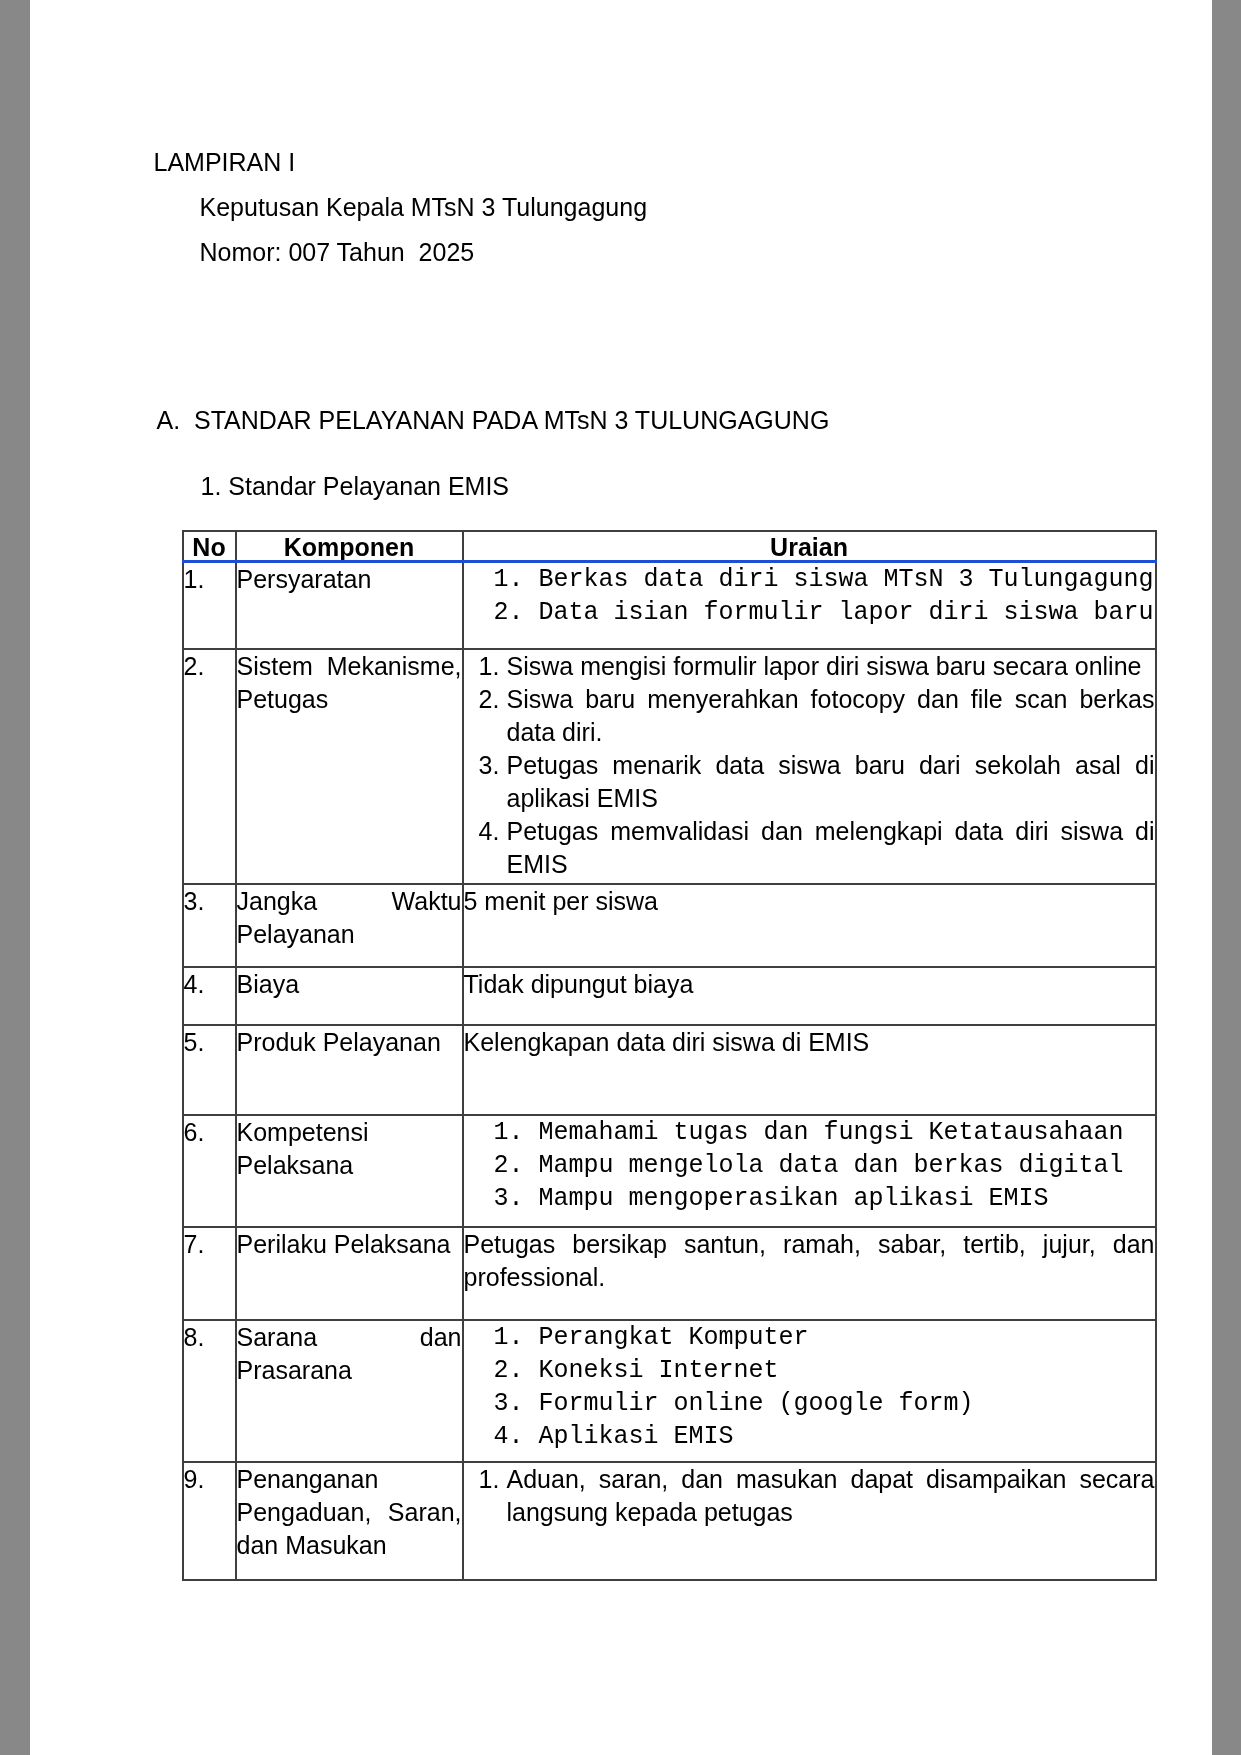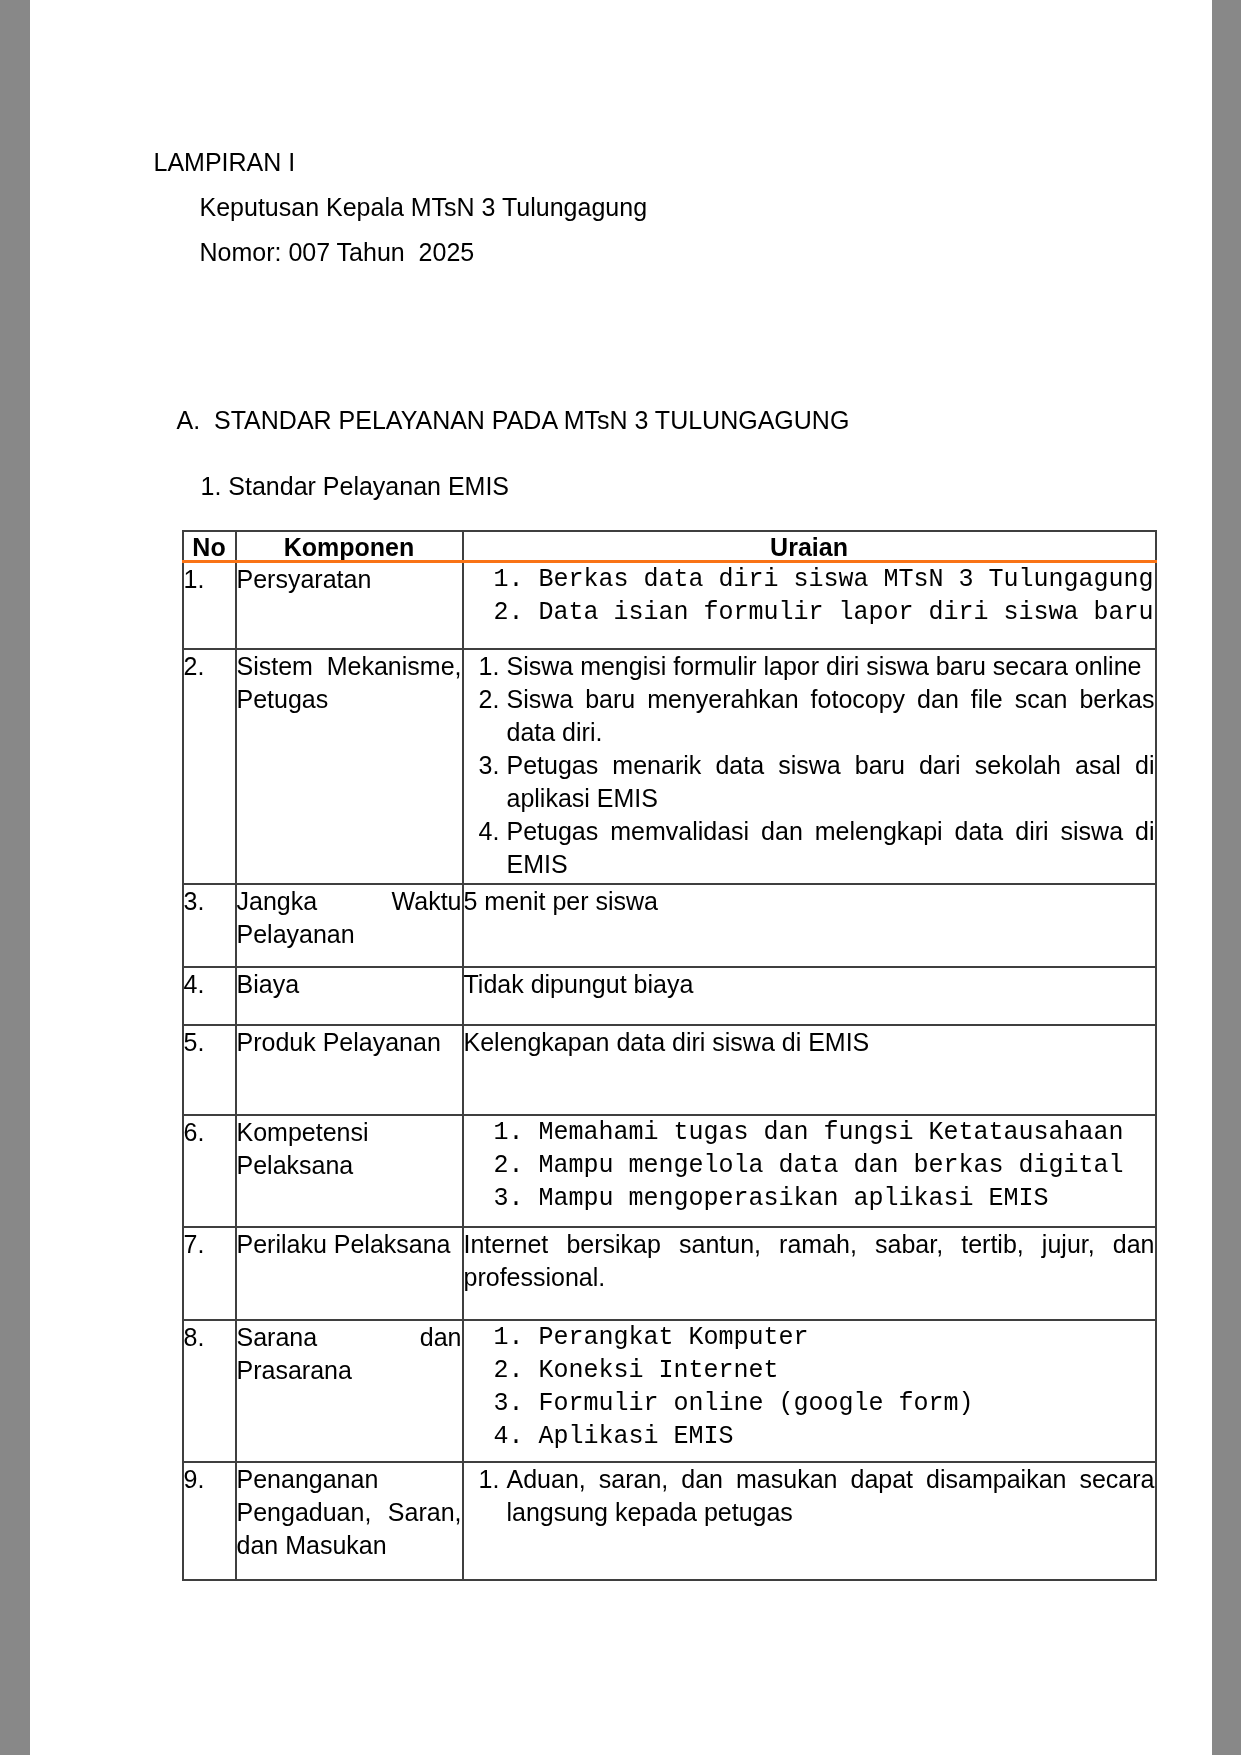--- a/index.html
+++ b/index.html
@@ -9,40 +9,40 @@
     background:#ffffff;
     font-family:"Liberation Sans","DejaVu Sans",sans-serif;
     font-size:25px;color:#000;
     overflow:hidden;
     margin:0 auto;
   }
   .pre{white-space:pre-wrap;}
   .lampiran{position:absolute;left:124px;top:150px;line-height:25px;}
   .hdr{position:absolute;left:170px;top:195px;}
   .hline{line-height:25px;margin-bottom:20px;}
-  .secA{position:absolute;left:127px;top:408px;line-height:25px;margin-left:20px;}
+  .secA{position:absolute;left:127px;top:408px;line-height:25px;}
   .sub1{position:absolute;left:171px;top:474px;line-height:25px;}
 
   table.svc{
     position:absolute;left:152px;top:530px;
     width:973px;table-layout:fixed;
     border-collapse:collapse;
   }
   table.svc col.c-no{width:53px;}
   table.svc col.c-komp{width:227px;}
   table.svc col.c-ur{width:693px;}
   table.svc th,table.svc td{
     border:2px solid #3f3f3f;
     vertical-align:top;
     padding:0;overflow:hidden;
   }
   table.svc th{
     font-weight:bold;text-align:center;
     line-height:26px;padding-top:2px;
-    border-bottom:3px solid #f97316;
+    border-bottom:3px solid #1d4ed8;
   }
   tr.hrow{height:30px;}
   tr.r1{height:87px;} tr.r2{height:235px;} tr.r3{height:83px;}
   tr.r4{height:58px;} tr.r5{height:90px;}  tr.r6{height:112px;}
   tr.r7{height:93px;} tr.r8{height:142px;} tr.r9{height:118px;}
 
   td.no{padding:5px 0 0 9px;line-height:33px;}
   td.komp{padding:5px 14px 0 8px;line-height:33px;text-align:justify;margin-top:48px;}
   td.ur{padding:5px 12px 0 7px;line-height:33px;}
   .li-plain{margin-left:30px;line-height:33px;font-family:Liberation Mono, monospace;}
@@ -137,21 +137,21 @@
         <td class="ur">
           <div class="li-plain">1. Memahami tugas dan fungsi Ketatausahaan</div>
           <div class="li-plain">2. Mampu mengelola data dan berkas digital</div>
           <div class="li-plain">3. Mampu mengoperasikan aplikasi EMIS</div>
         </td>
       </tr>
 
       <tr class="r7">
         <td class="no">7.</td>
         <td class="komp">Perilaku Pelaksana</td>
-        <td class="ur just">Internet bersikap santun, ramah, sabar, tertib, jujur, dan professional.</td>
+        <td class="ur just">Petugas bersikap santun, ramah, sabar, tertib, jujur, dan professional.</td>
       </tr>
 
       <tr class="r8">
         <td class="no">8.</td>
         <td class="komp">Sarana dan Prasarana</td>
         <td class="ur">
           <div class="li-plain">1. Perangkat Komputer</div>
           <div class="li-plain">2. Koneksi Internet</div>
           <div class="li-plain">3. Formulir online (google form)</div>
           <div class="li-plain">4. Aplikasi EMIS</div>

